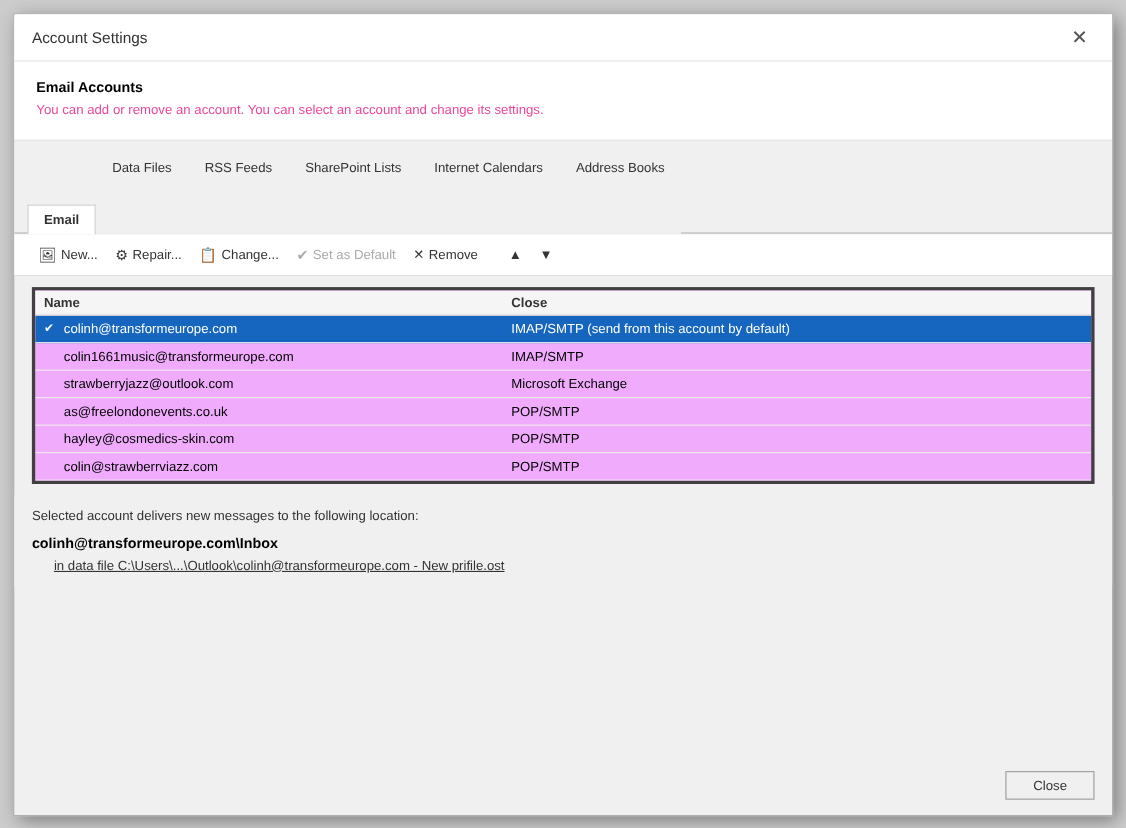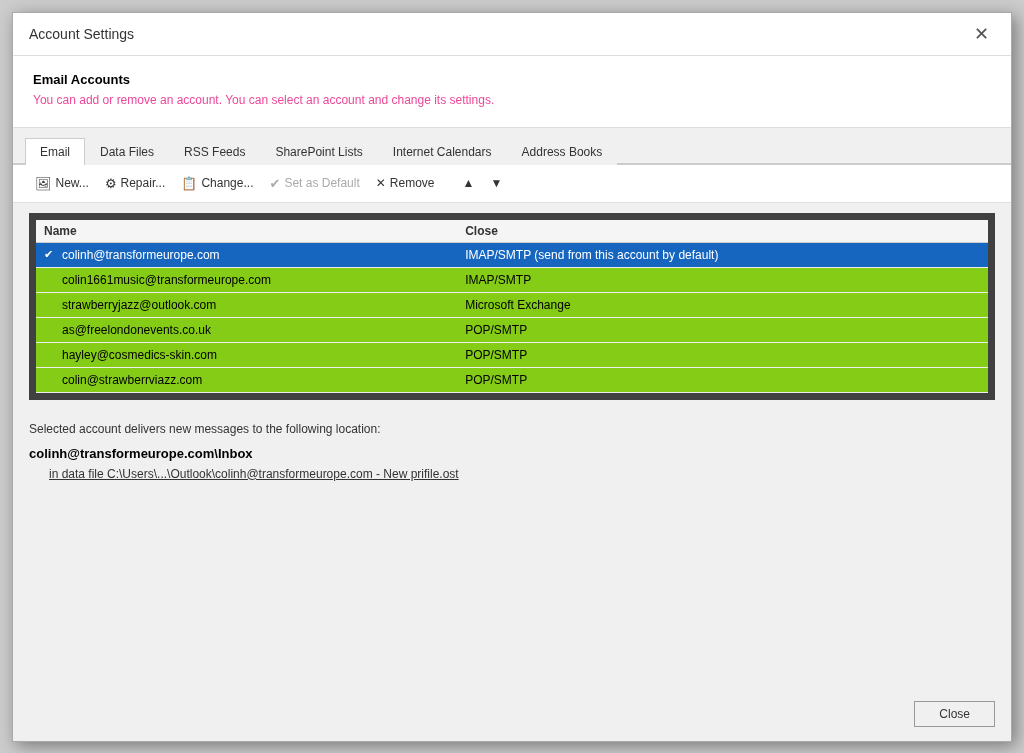--- a/index.html
+++ b/index.html
@@ -80,22 +80,23 @@
       border-bottom: none;
       background: #f0f0f0;
       position: relative;
       bottom: -2px;
       white-space: nowrap;
     }
     .tab.active {
       background: #fff;
       border-color: #ccc;
       border-bottom-color: #fff;
-      font-weight: 400;
+      font-weight: 700;
       z-index: 1;
+      margin-top: 48px;
     }
     .toolbar {
       display: flex;
       align-items: center;
       padding: 8px 16px;
       gap: 4px;
       background: #fff;
       border-bottom: 1px solid #e0e0e0;
     }
     .toolbar-btn {
@@ -105,22 +106,22 @@
       font-size: 12px;
       color: #333;
       padding: 3px 6px;
       display: flex;
       align-items: center;
       gap: 4px;
     }
     .toolbar-btn.disabled { color: #aaa; cursor: default; }
     .table-container {
       margin: 10px 16px;
-      border: 7px solid #404040;
-      background: #84cc16;
+      border: 3px solid #404040;
+      background: #f0abfc;
       overflow: hidden;
     }
     .table-header {
       display: flex;
       background: #f5f5f5;
       border-bottom: 1px solid #ccc;
       padding: 4px 8px;
     }
     .table-header-name {
       flex: 0 0 45%;

